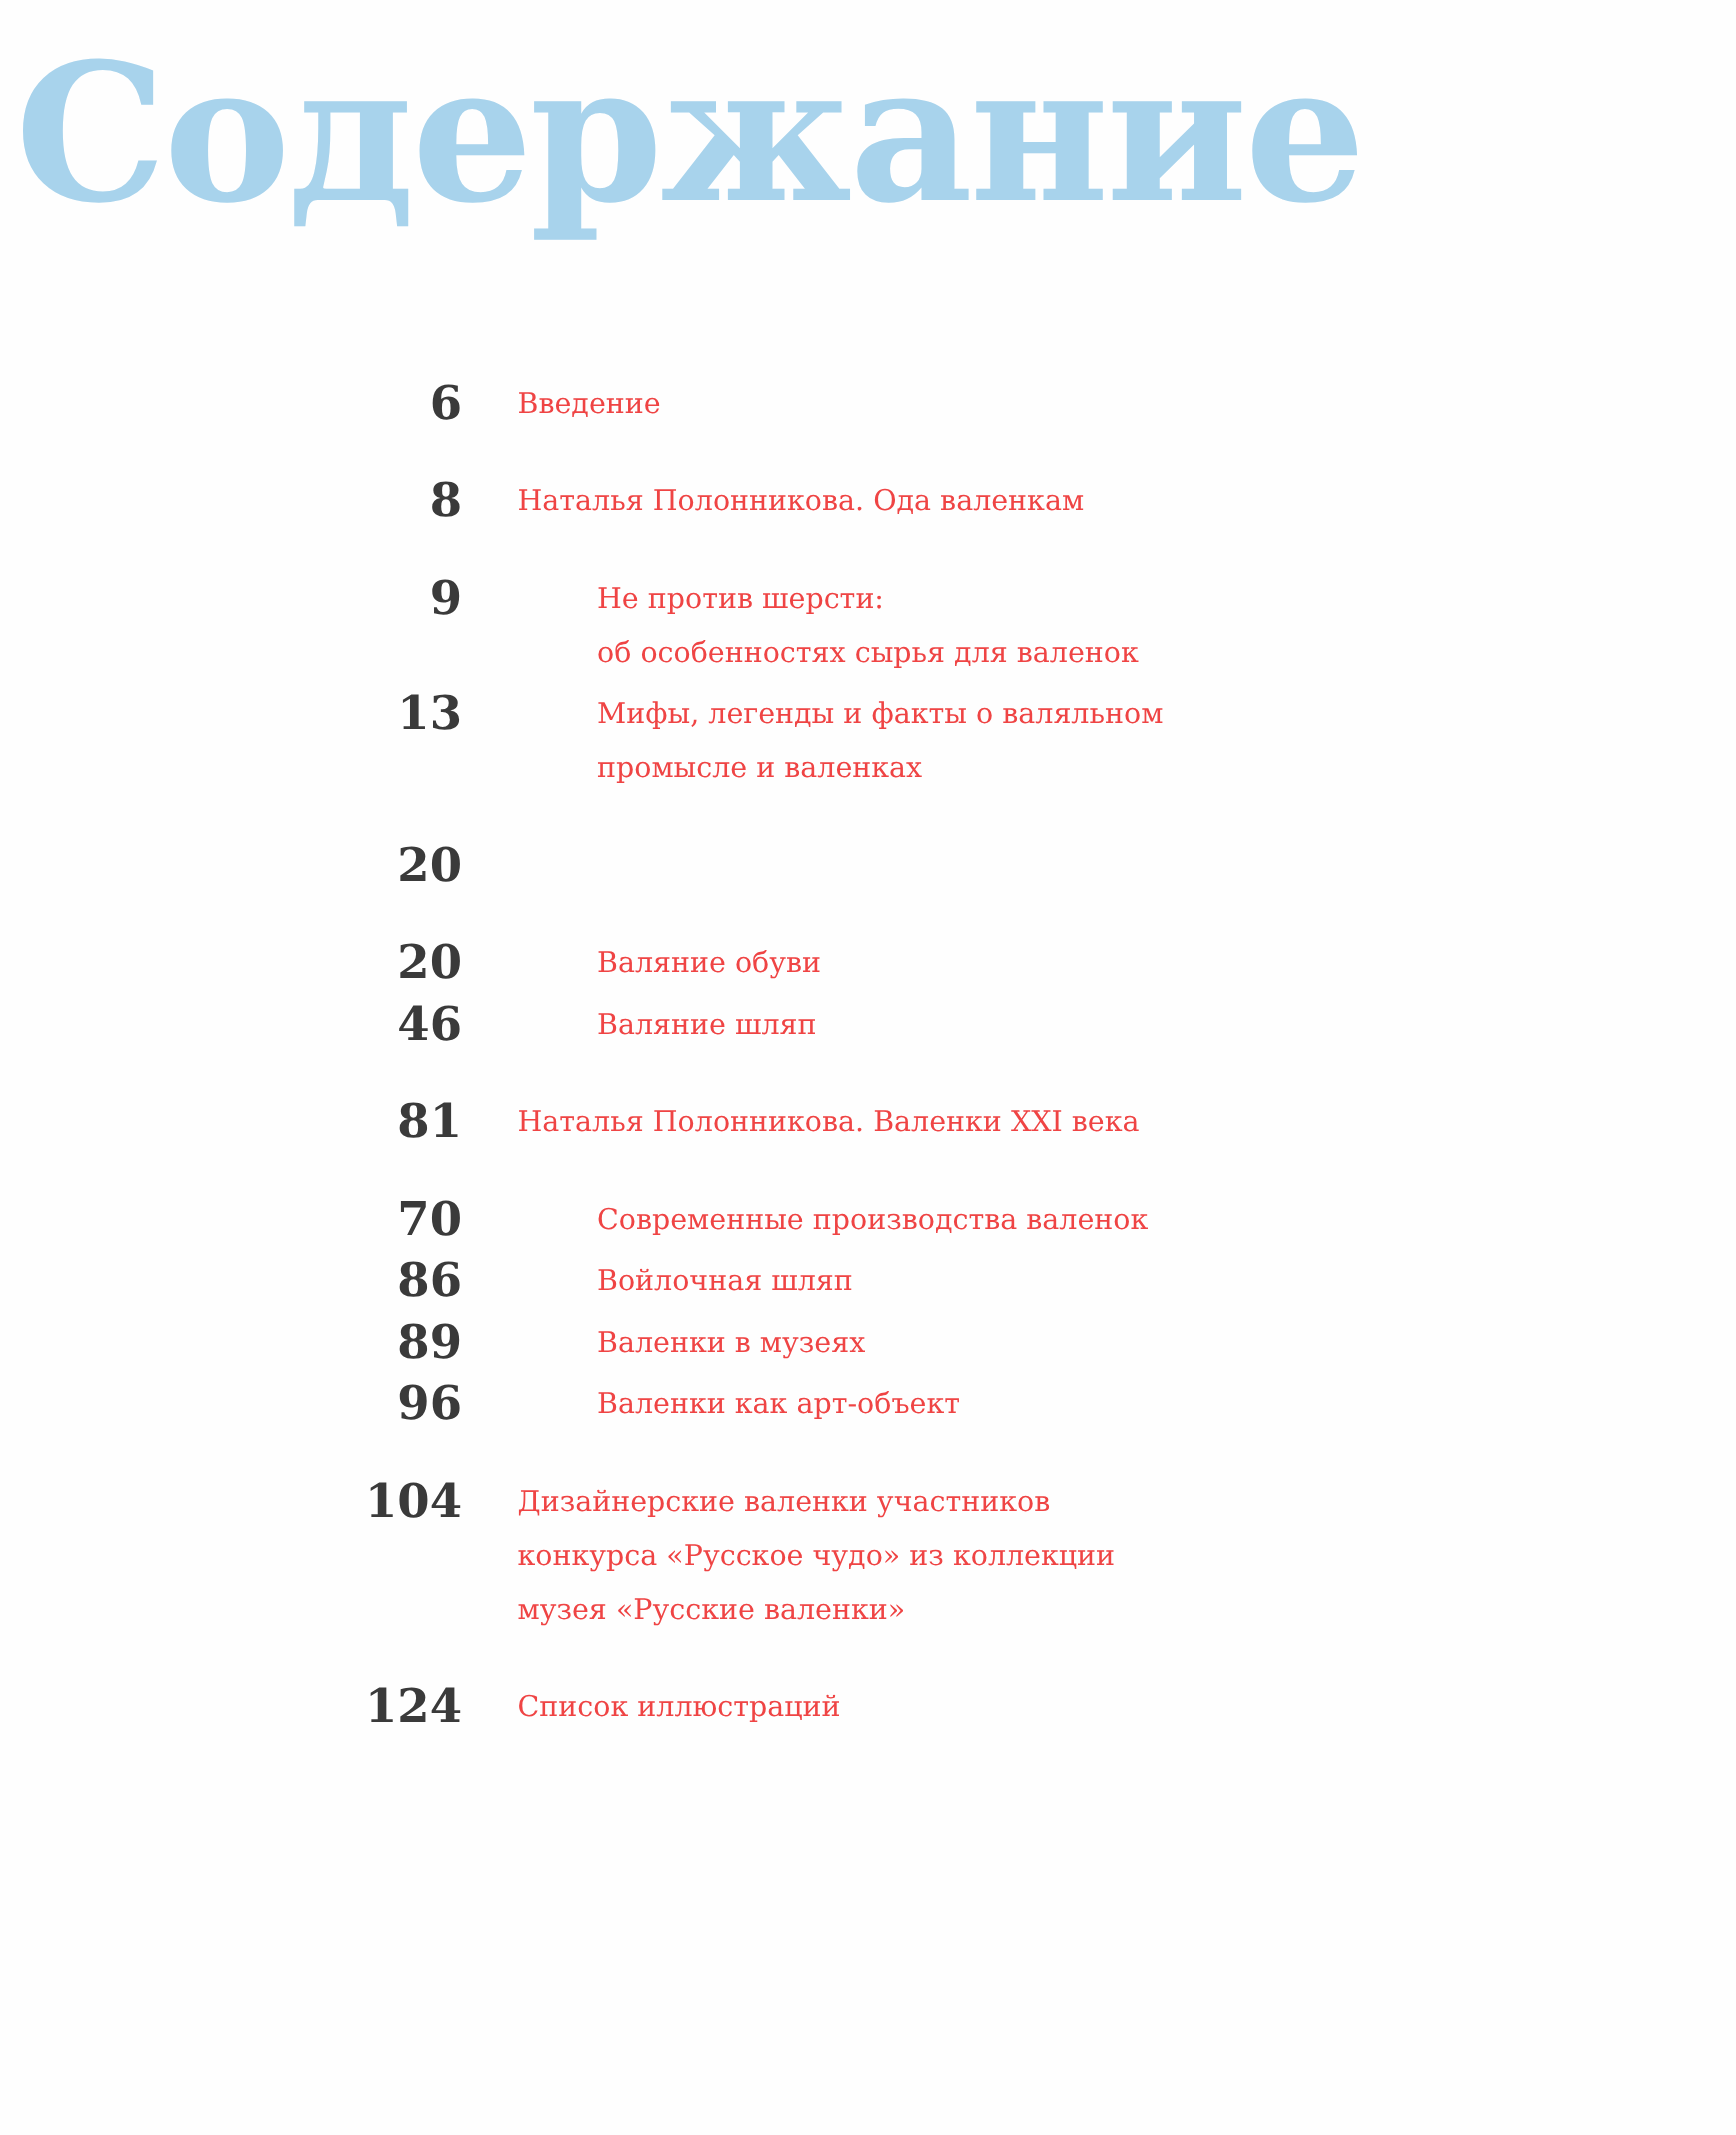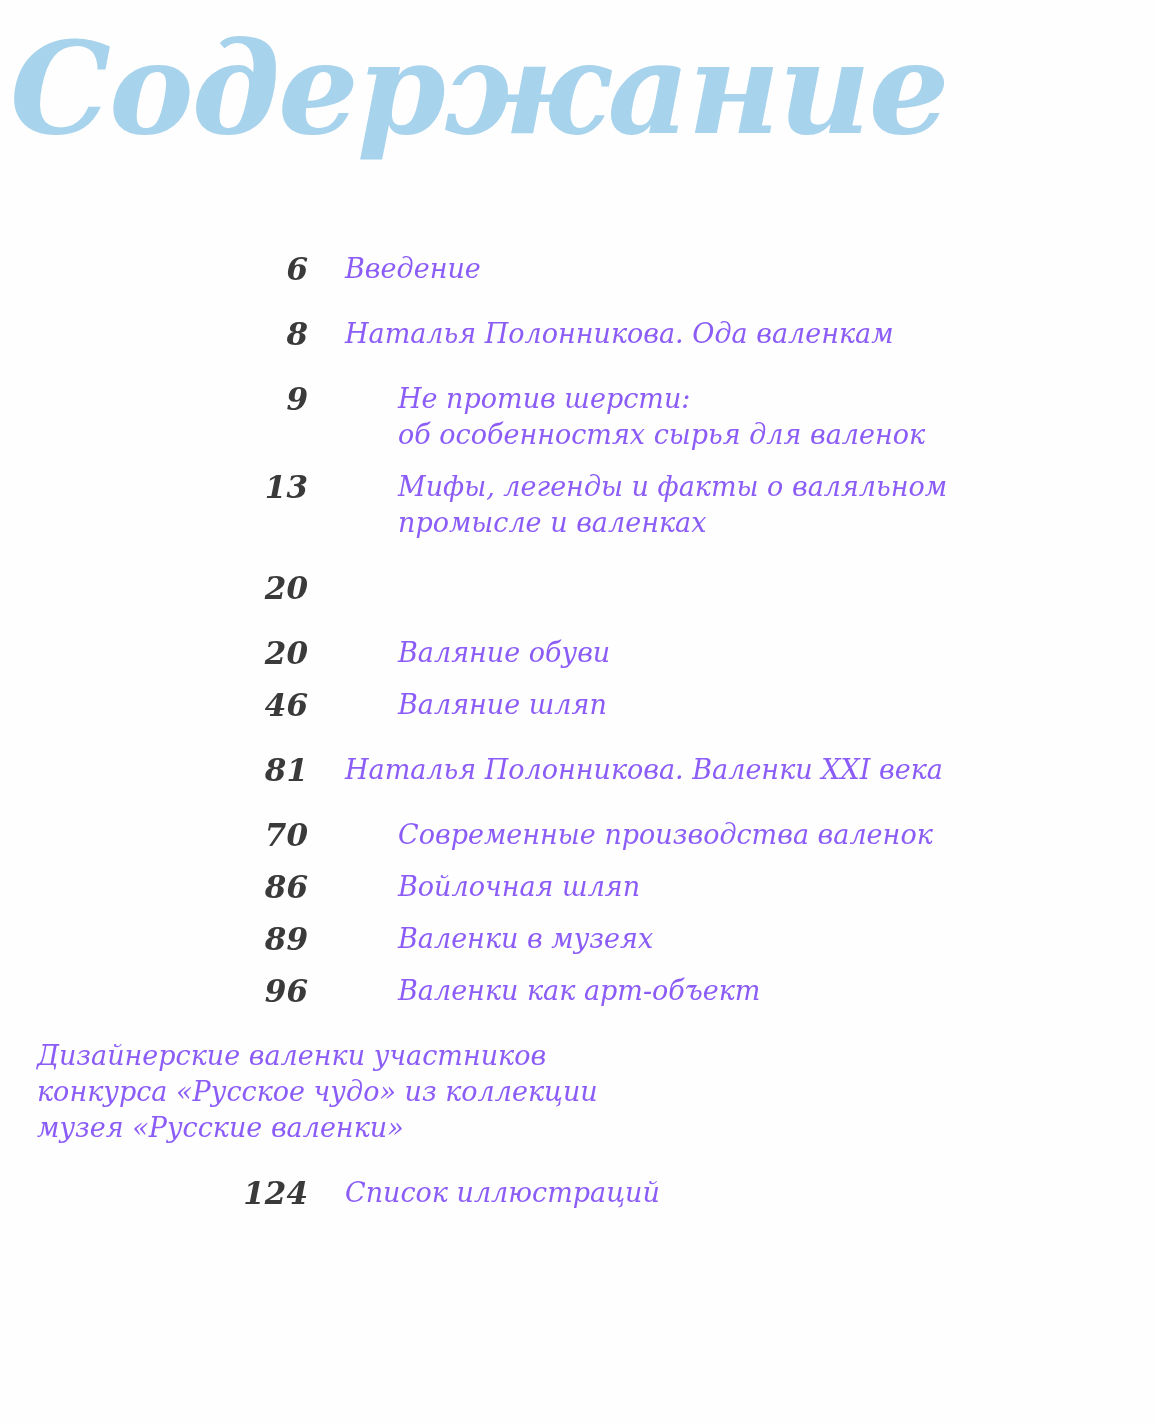--- a/index.html
+++ b/index.html
@@ -7,21 +7,20 @@
     padding: 0;
     background: #ffffff;
   }
   .page {
     position: relative;
     width: 1157px;
     height: 1423px;
     background: #fefefe;
     overflow: hidden;
     font-family: "DejaVu Serif", "Liberation Serif", serif;
-    font-style: italic;
   }
   .page-title {
     position: absolute;
     left: 10px;
     top: 14px;
     margin: 0;
     font-size: 127px;
     font-weight: bold;
     letter-spacing: -2px;
     color: #a8d3ec;
@@ -30,39 +29,39 @@
   }
   .toc-list {
     position: absolute;
     left: 0;
     top: 222px;
     width: 1157px;
   }
   .toc-row {
     display: flex;
     align-items: flex-start;
-    margin-top: 16px;
+    margin-top: 5px;
   }
   .toc-row.group {
     margin-top: 29px;
   }
   .toc-page-num {
     flex: 0 0 308px;
     width: 308px;
     text-align: right;
     font-weight: bold;
     font-size: 31px;
     line-height: 36px;
     color: #3a3a3a;
     letter-spacing: 0px;
   }
   .toc-title {
-    font-size: 27px;
+    font-size: 19px;
     line-height: 36px;
-    color: #8b5cf6;
+    color: #ef4444;
     white-space: pre-line;
     padding-left: 37px;
   }
   .toc-row.lvl2 .toc-title {
     padding-left: 90px;
   }
 </style>
 </head>
 <body>
 
@@ -113,20 +112,21 @@
       </div>
       <div class="toc-row lvl2">
         <span class="toc-page-num">89</span>
         <span class="toc-title">Валенки в музеях</span>
       </div>
       <div class="toc-row lvl2">
         <span class="toc-page-num">96</span>
         <span class="toc-title">Валенки как арт-объект</span>
       </div>
       <div class="toc-row group">
+        <span class="toc-page-num">104</span>
         <span class="toc-title">Дизайнерские валенки участников
 конкурса «Русское чудо» из коллекции
 музея «Русские валенки»</span>
       </div>
       <div class="toc-row group">
         <span class="toc-page-num">124</span>
         <span class="toc-title">Список иллюстраций</span>
       </div>
     </div>
 </div>

